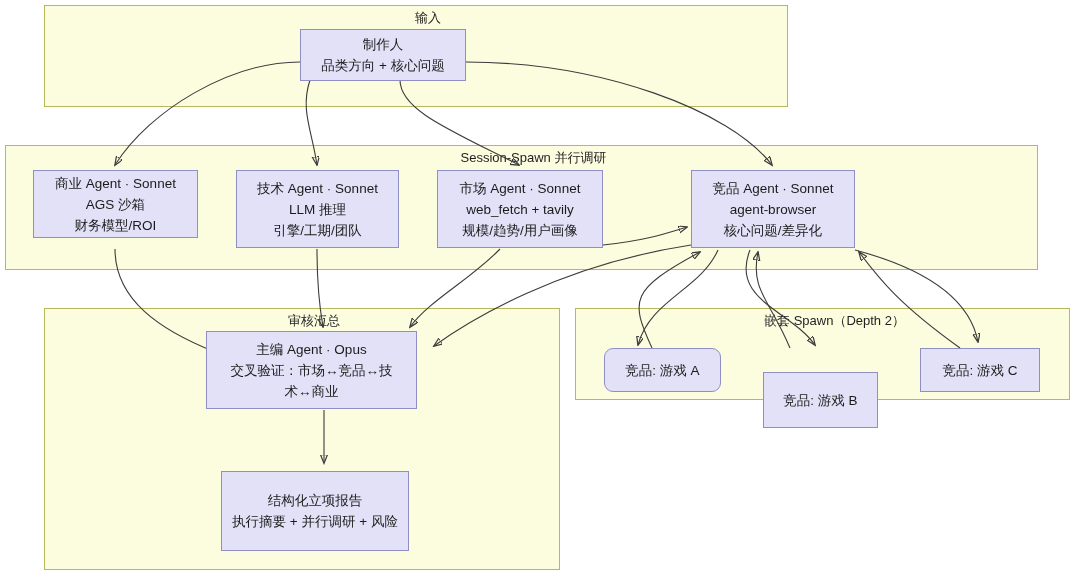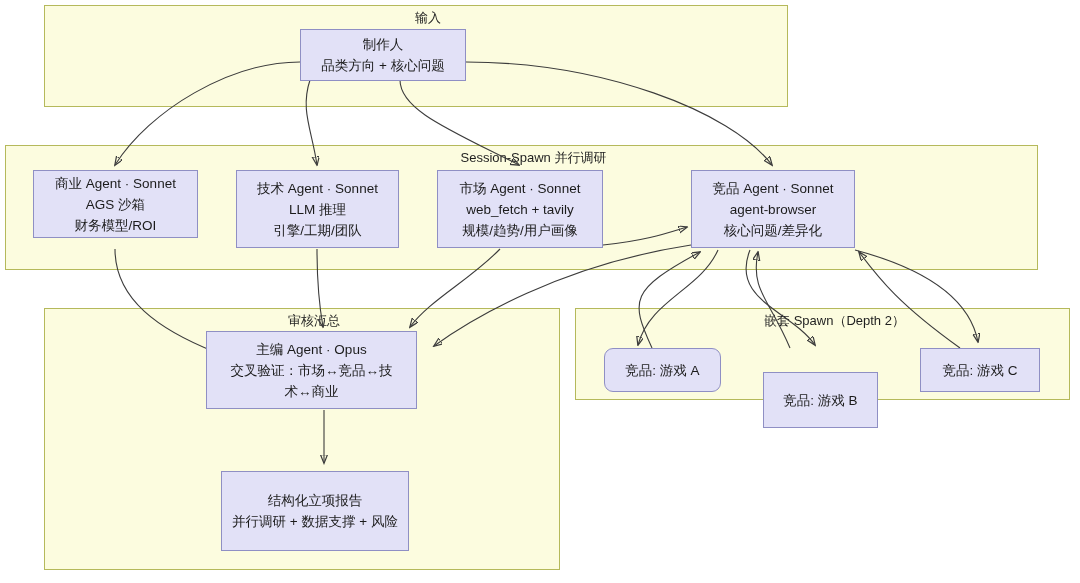--- a/index.html
+++ b/index.html
@@ -167,21 +167,21 @@
     <div>
       <span>主编 Agent · Opus</span>
       <span>交叉验证：市场↔竞品↔技</span>
       <span>术↔商业</span>
     </div>
   </div>
 
   <div class="node" style="left:221px; top:471px; width:188px; height:80px;">
     <div>
       <span>结构化立项报告</span>
-      <span>并行调研 + 数据支撑 + 风险</span>
+      <span>执行摘要 + 并行调研 + 风险</span>
     </div>
   </div>
 
   <div class="node" style="left:604px; top:348px; width:117px; height:44px;border-radius:9px;">
     <span>竞品: 游戏 A</span>
   </div>
 
   <div class="node" style="left:763px; top:356px; width:115px; height:56px;margin-top:16px;">
     <span>竞品: 游戏 B</span>
   </div>

